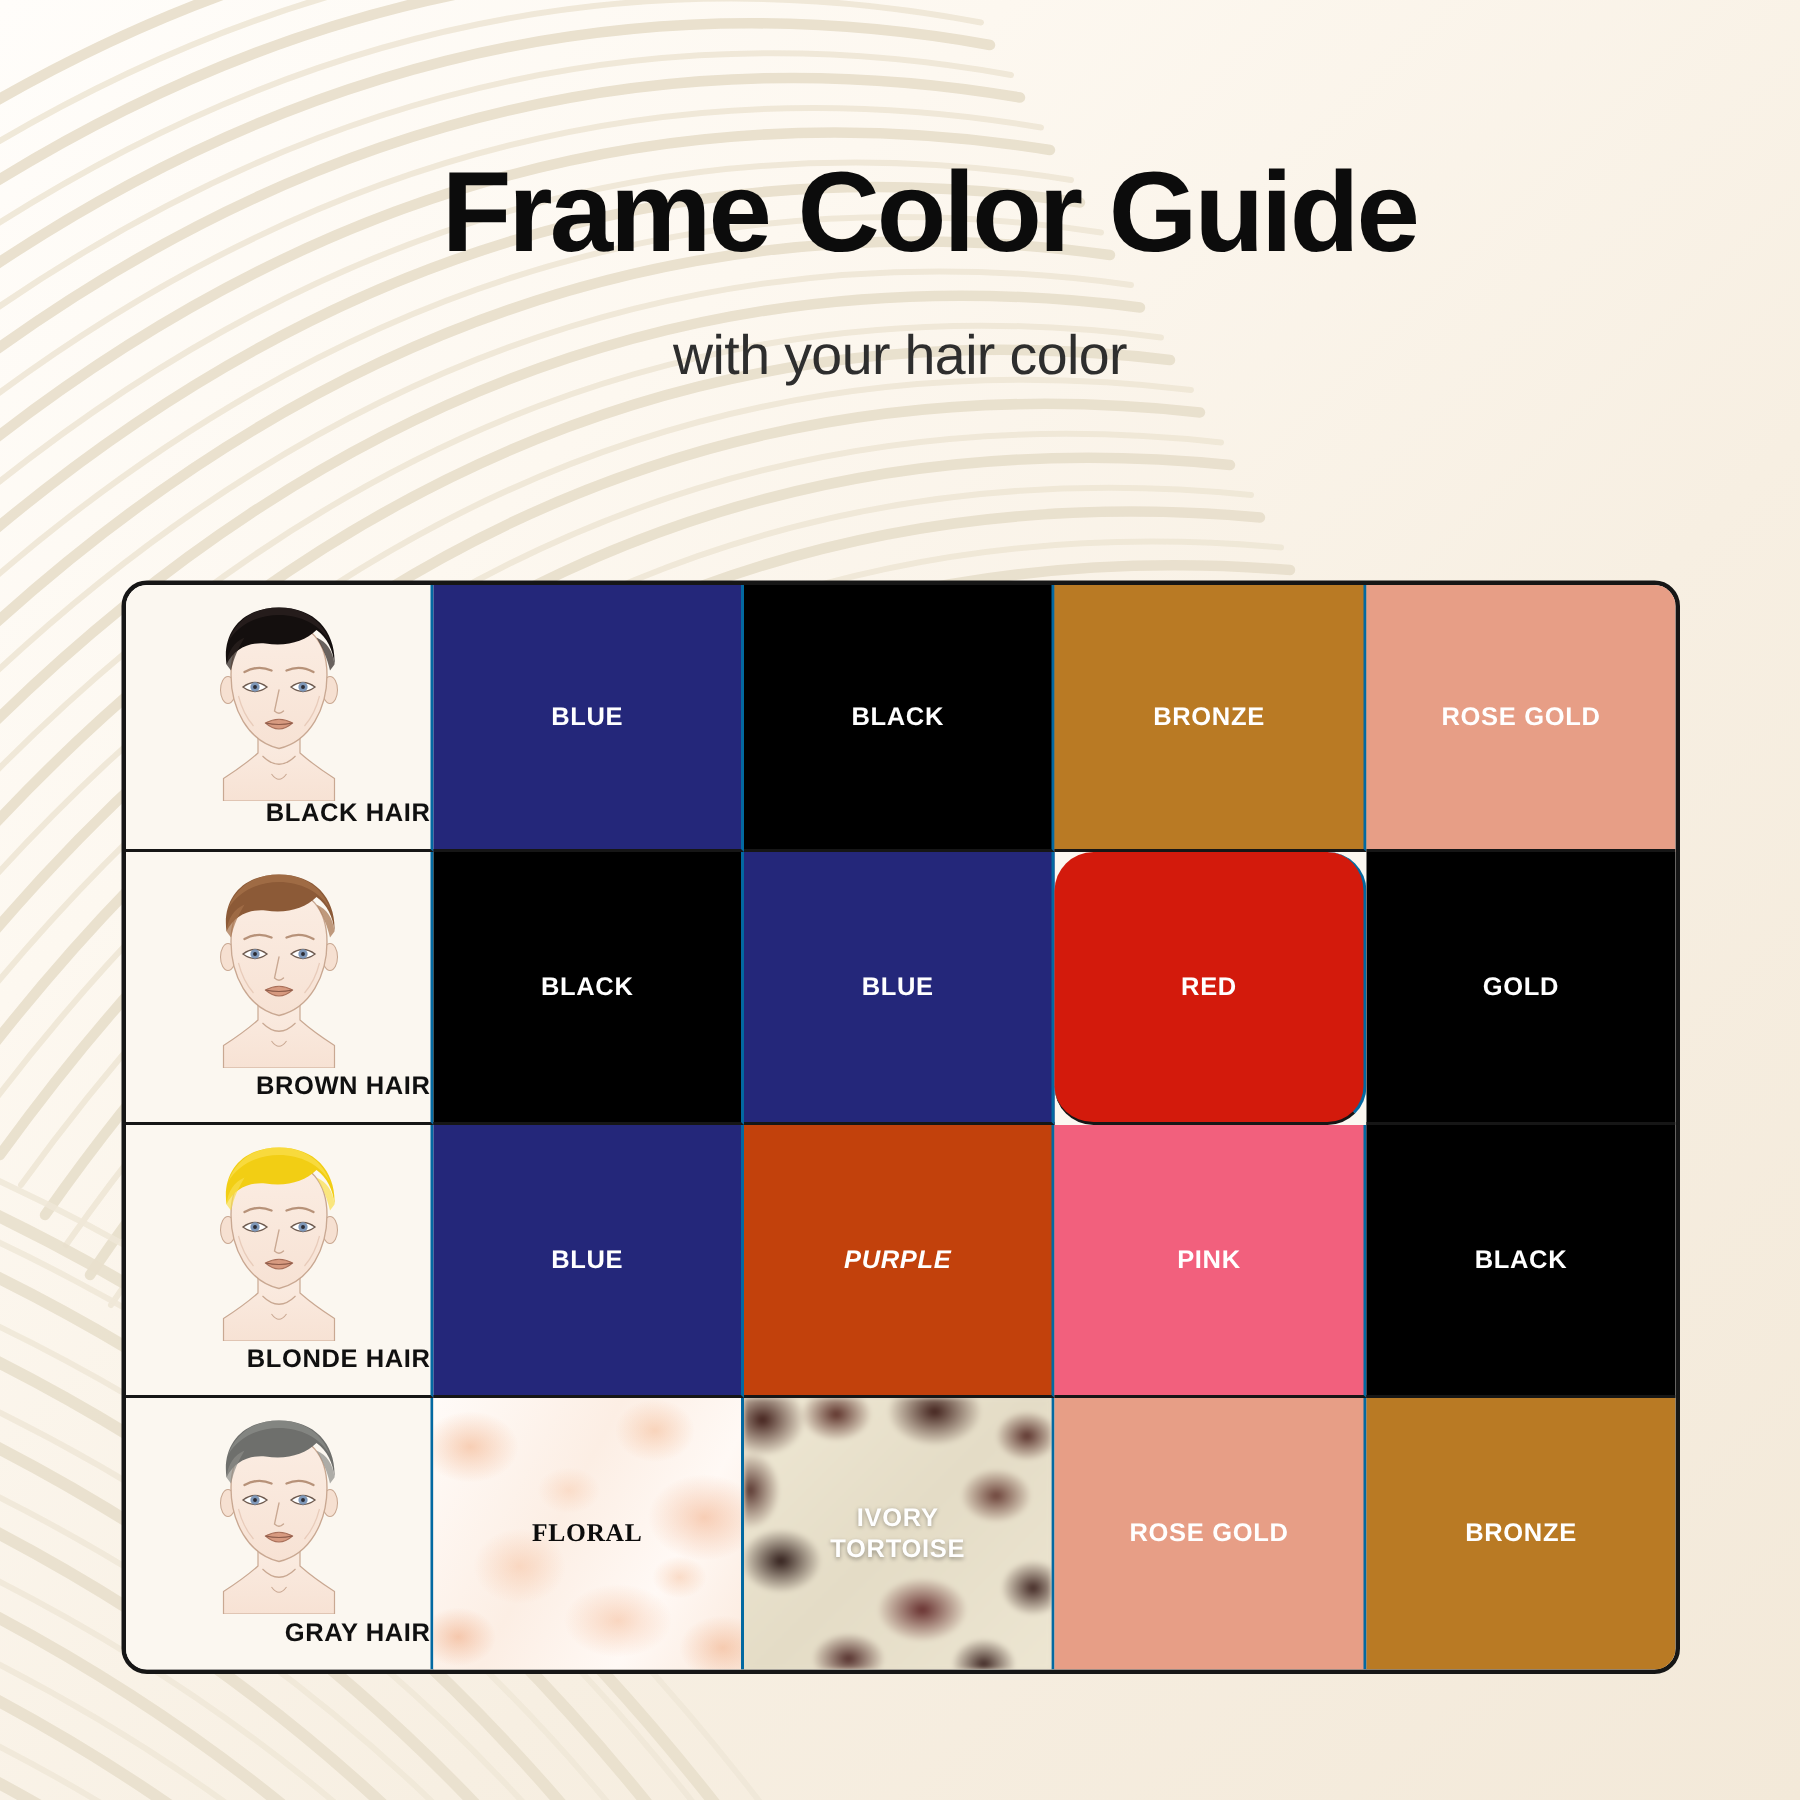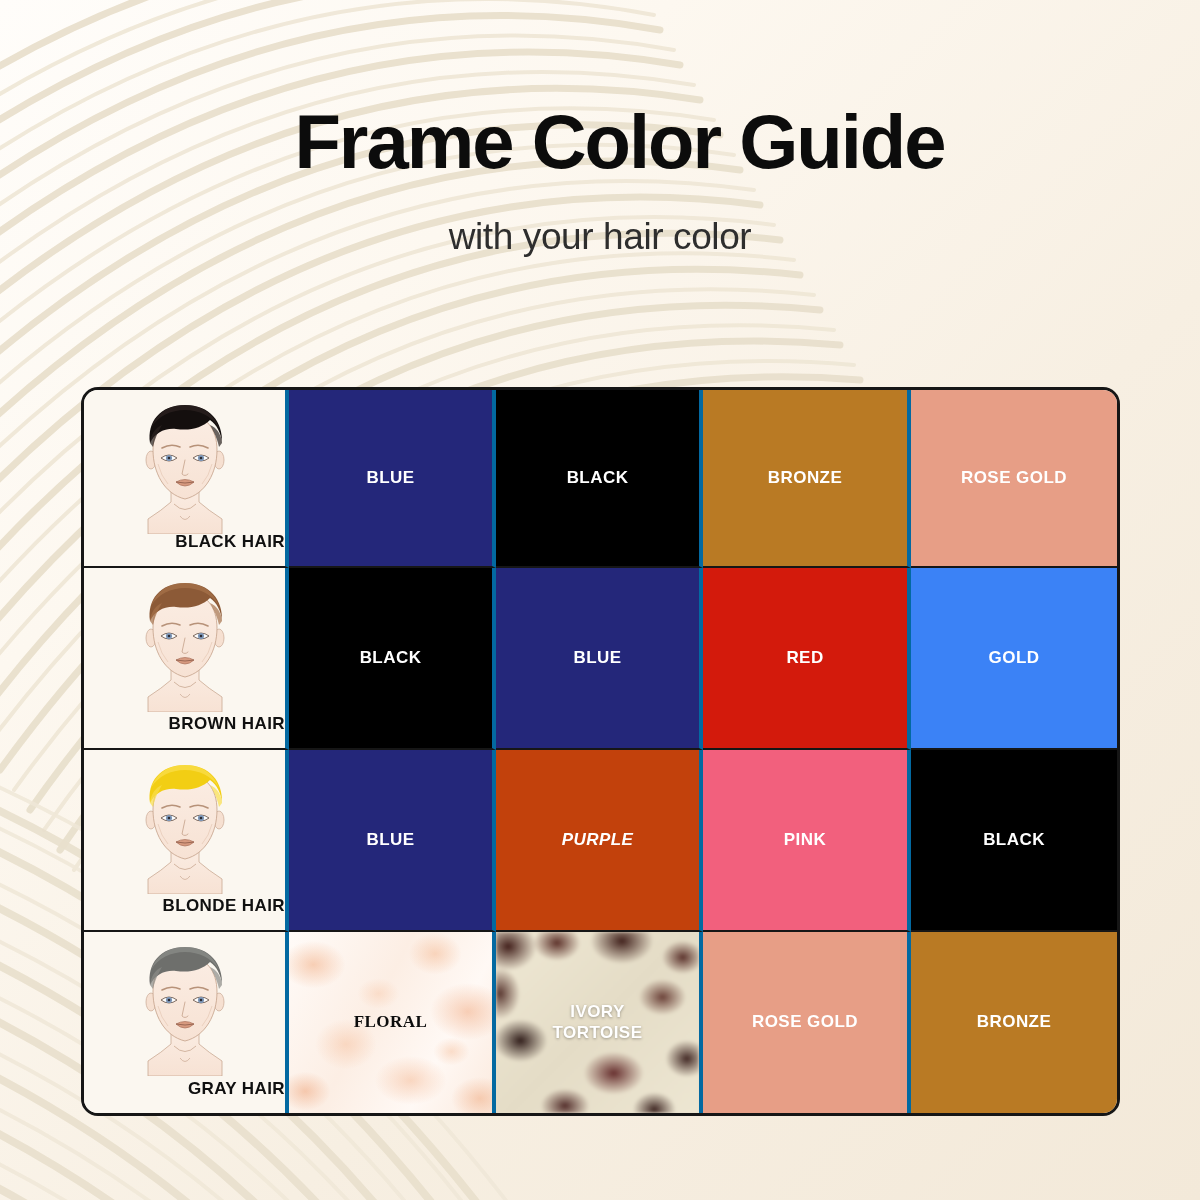--- a/index.html
+++ b/index.html
@@ -82,21 +82,21 @@
     display: grid;
     grid-template-columns: 205px 207px 207px 208px 206px;
     grid-template-rows: 178px 182px 182px 181px;
     width: 100%;
     height: 100%;
   }
 
   .cell {
     position: relative;
     overflow: hidden;
-    border-right: 4px solid #0369a1;
+    border-right: 2px solid #0369a1;
     border-bottom: 2px solid #161616;
     display: flex;
     align-items: center;
     justify-content: center;
   }
   .cell.last-col { border-right: none; }
   .cell.last-row { border-bottom: none; }
 
   .swatch-label {
     position: relative;
@@ -337,24 +337,24 @@
     <path d="M90 66 q-3 12 -10 20" fill="none" stroke="#E3C4B1" stroke-width="0.8" opacity="0.8"></path>
   </svg>
         <div class="hair-label">BROWN HAIR</div>
       </div>
       <div class="cell" style="background: rgb(0, 0, 0);">
         <div class="swatch-label" style="color: rgb(255, 255, 255);">BLACK</div>
       </div>
       <div class="cell" style="background: rgb(36, 39, 122);">
         <div class="swatch-label" style="color: rgb(255, 255, 255);">BLUE</div>
       </div>
-      <div class="cell" style="background: rgb(211, 26, 12);">
+      <div class="cell" style="background: rgb(211, 26, 12); border-radius: 26px;">
         <div class="swatch-label" style="color: rgb(255, 255, 255);">RED</div>
       </div>
-      <div class="cell last-col" style="background: #3b82f6;">
+      <div class="cell last-col" style="background: #000000;">
         <div class="swatch-label" style="color: rgb(255, 255, 255);">GOLD</div>
       </div>
       <div class="cell face-cell">
   <svg class="face-art" viewBox="0 0 126 136" xmlns="http://www.w3.org/2000/svg">
     <defs>
       <linearGradient id="skF2CE14" x1="0" y1="0" x2="0" y2="1">
         <stop offset="0%" stop-color="#FBEDE3"></stop>
               <stop offset="100%" stop-color="#F7E2D4"></stop>
       </linearGradient>
     </defs>

